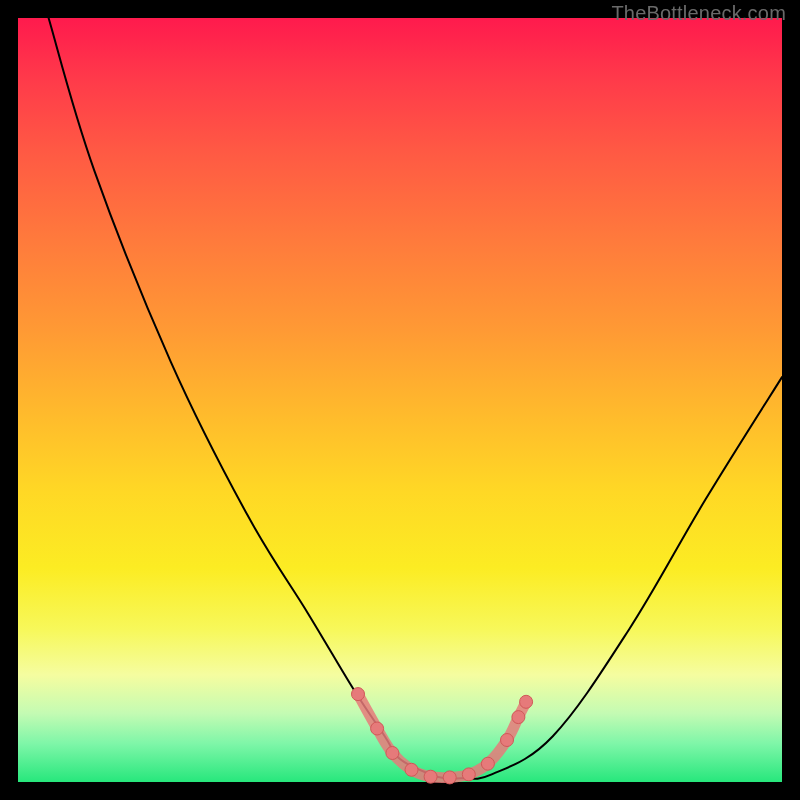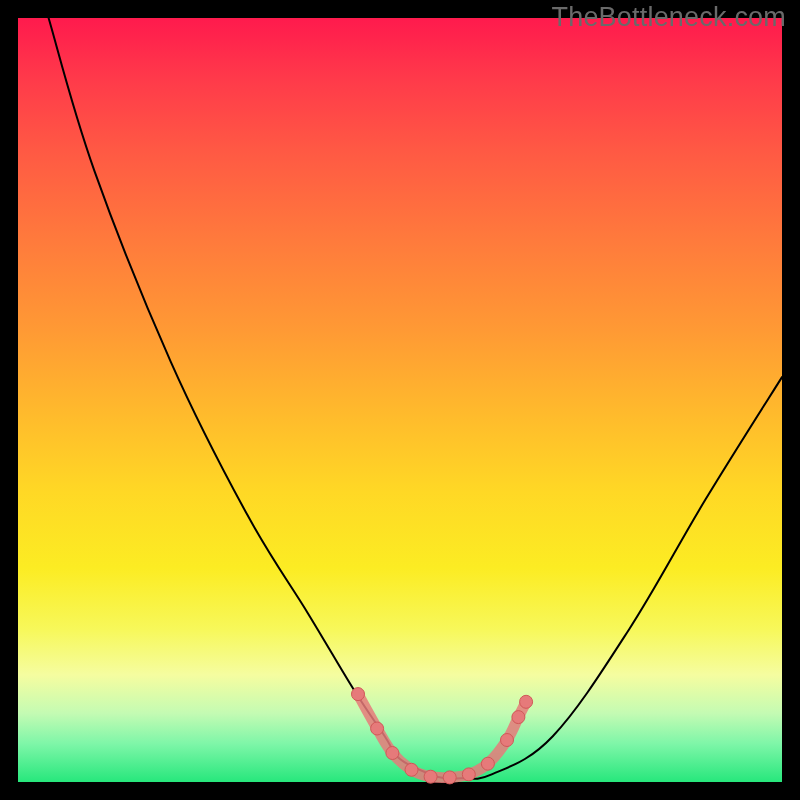--- a/index.html
+++ b/index.html
@@ -46,21 +46,21 @@
     top: 0;
     width: 764px;
     height: 764px;
     overflow: visible;
   }
   .watermark {
     position: absolute;
     top: 2px;
     right: 14px;
     color: #6a6a6a;
-    font-size: 27px;
+    font-size: 20px;
     letter-spacing: 0.2px;
     user-select: none;
   }
 </style>
 </head>
 <body>
 
 <div class="frame">
   <div class="plot-area">
     <svg class="curve" viewBox="0 0 764 764" preserveAspectRatio="none">

